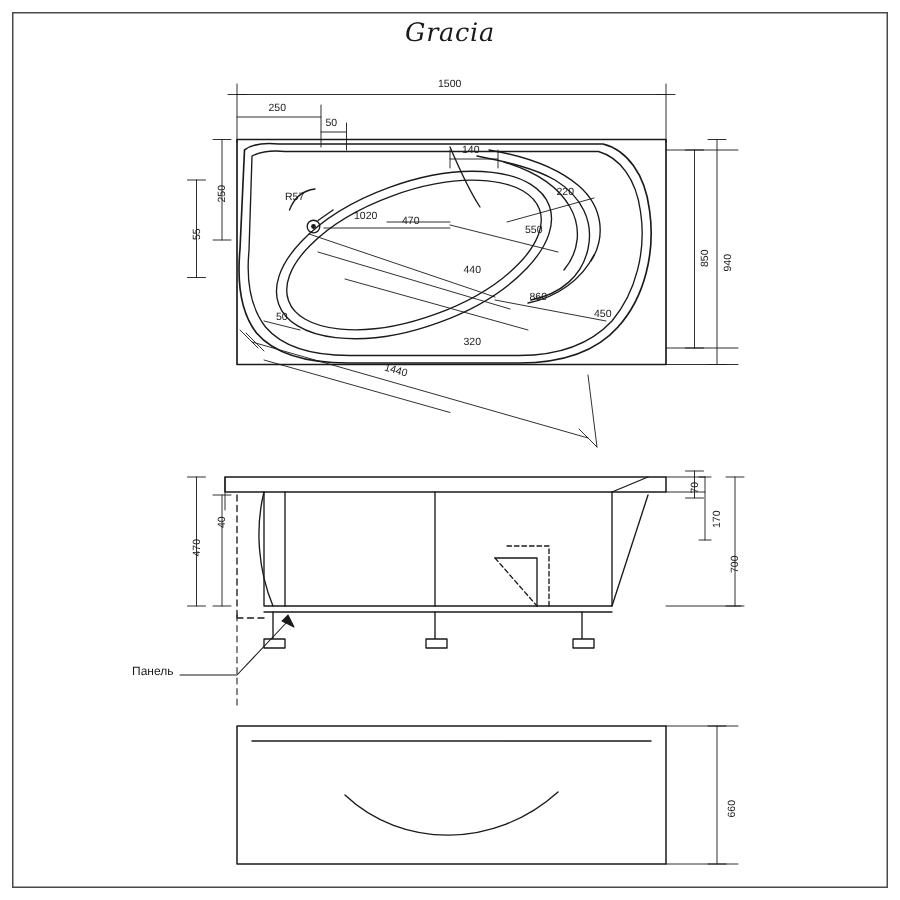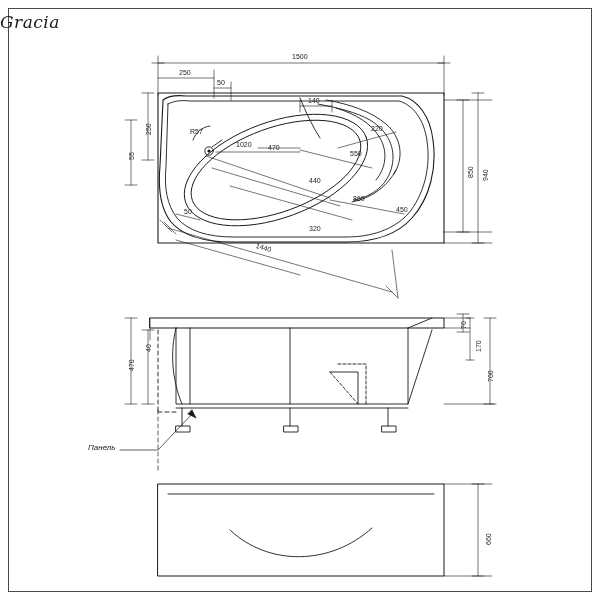--- a/index.html
+++ b/index.html
@@ -22,21 +22,21 @@
     width: 584px;
     height: 584px;
     border: 1px solid #4a4a4a;
     box-sizing: border-box;
   }
   .title {
     position: absolute;
     left: 0;
     top: 12px;
     width: 600px;
-    text-align: left;
+    text-align: center;
     font-family: "DejaVu Serif", serif;
     font-style: italic;
     font-size: 17px;
     color: #1a1a1a;
     letter-spacing: 0.5px;
   }
   svg.layer {
     position: absolute;
     left: 0;
     top: 0;
@@ -53,21 +53,20 @@
   }
   .dim-label.rot {
     transform-origin: 0 0;
   }
   .panel-label {
     position: absolute;
     font-family: "Liberation Sans", sans-serif;
     font-size: 8px;
     color: #1a1a1a;
     white-space: nowrap;
-    font-style: italic;
   }
 </style>
 </head>
 <body>
 
 <div id="page">
 
   <div id="frame"></div>
 
   <div class="title">Gracia</div>

